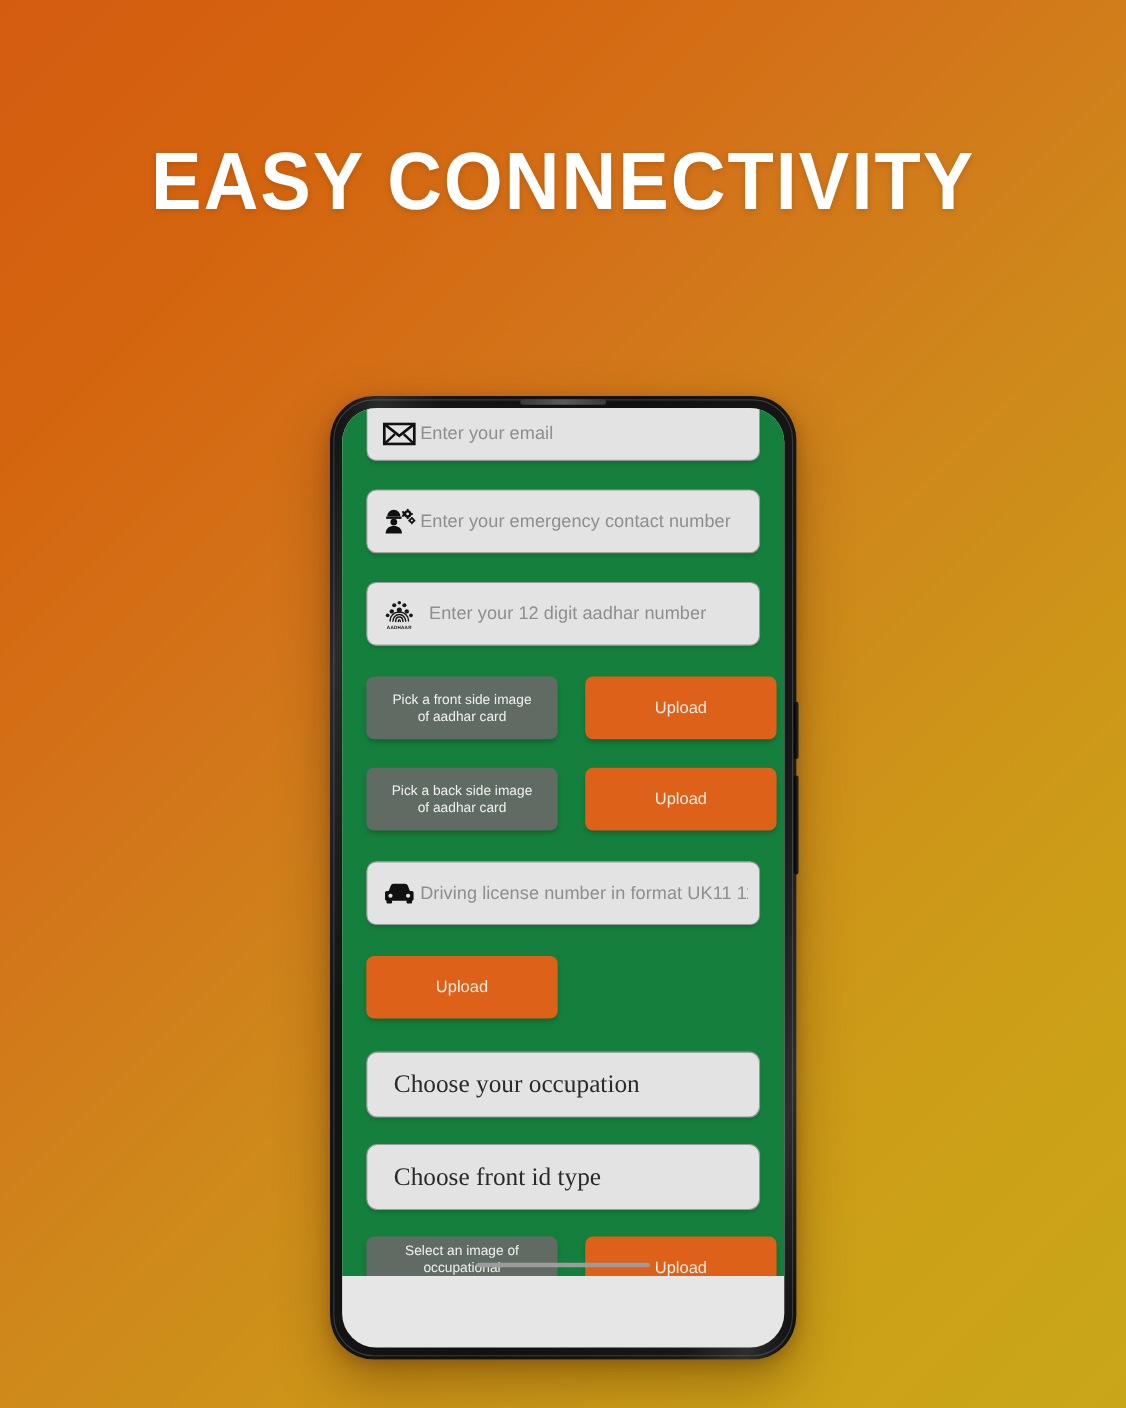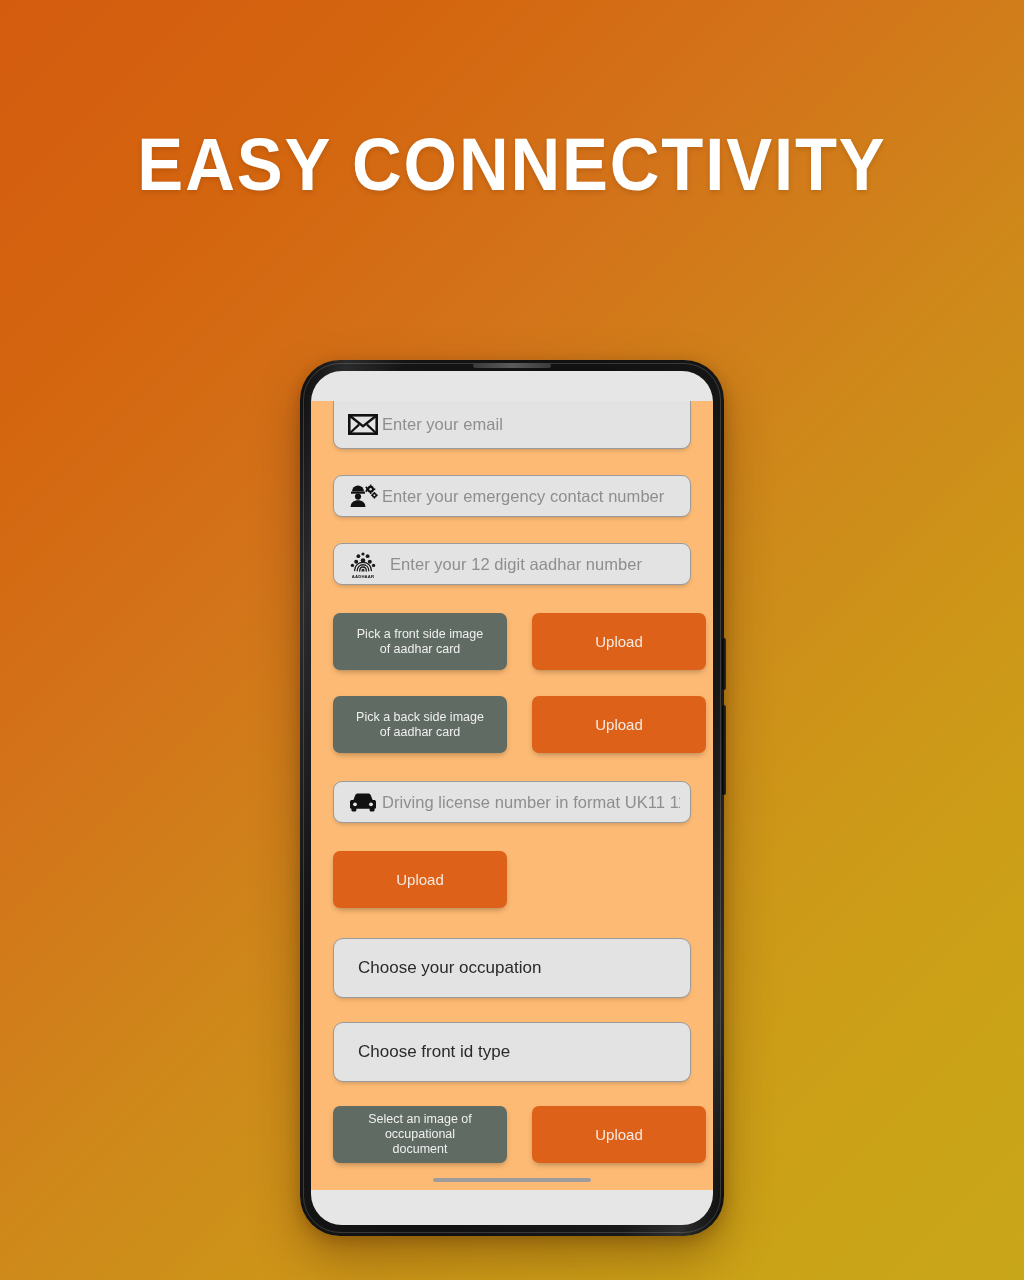--- a/index.html
+++ b/index.html
@@ -198,33 +198,32 @@
     width: 4.5px;
     height: 4.5px;
     border-radius: 50%;
     background: #F2F2F2;
   }
 
   
   #content {
     position: relative;
     height: 789px;
-    background: #fdba74;
+    background: #15803d;
     padding: 0 0 13px 0;
     box-sizing: border-box;
     overflow: hidden;
-    margin-top: 30px;
   }
 
   .row-pad { padding: 0 22px; }
 
   
   .field {
     position: relative;
-    height: 42px;
+    height: 58px;
     border: 1px solid #9a9a9a;
     border-radius: 9px;
     background: #E3E3E3;
     box-shadow: 0 3px 5px -2px rgba(0,0,0,0.20);
     display: flex;
     align-items: center;
     padding: 0 10px;
     box-sizing: border-box;
     overflow: hidden;
   }
@@ -257,22 +256,23 @@
     border-radius: 10px;
     background: #E3E3E3;
     box-shadow: 0 3px 5px -2px rgba(0,0,0,0.20);
     display: flex;
     align-items: center;
     padding: 0 24px;
     box-sizing: border-box;
   }
   .select-field .sval {
     color: #2A2A2A;
-    font-size: 17px;
+    font-size: 23px;
     white-space: nowrap;
+    font-family: Liberation Serif, serif;
   }
 
   
   .btn-row {
     display: flex;
     gap: 25px;
     align-items: stretch;
   }
   .btn-pick {
     flex: 0 0 174px;

